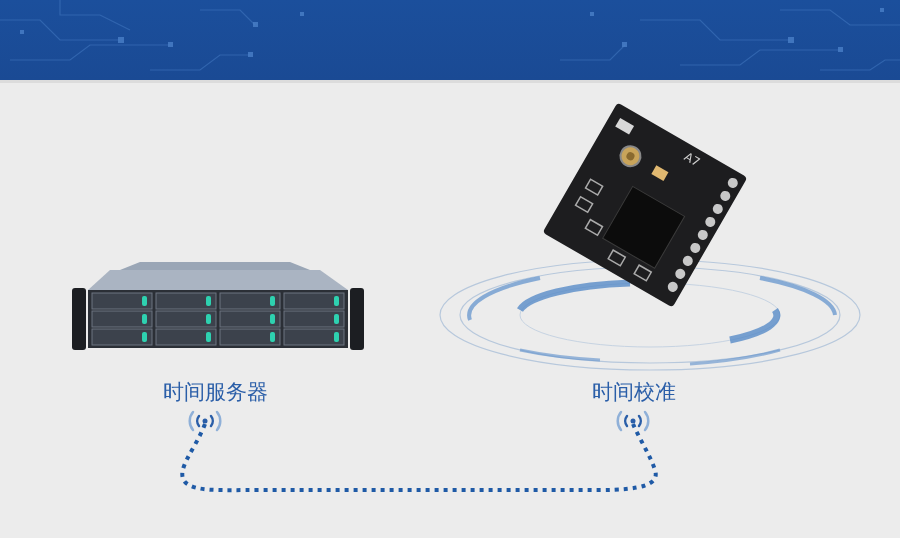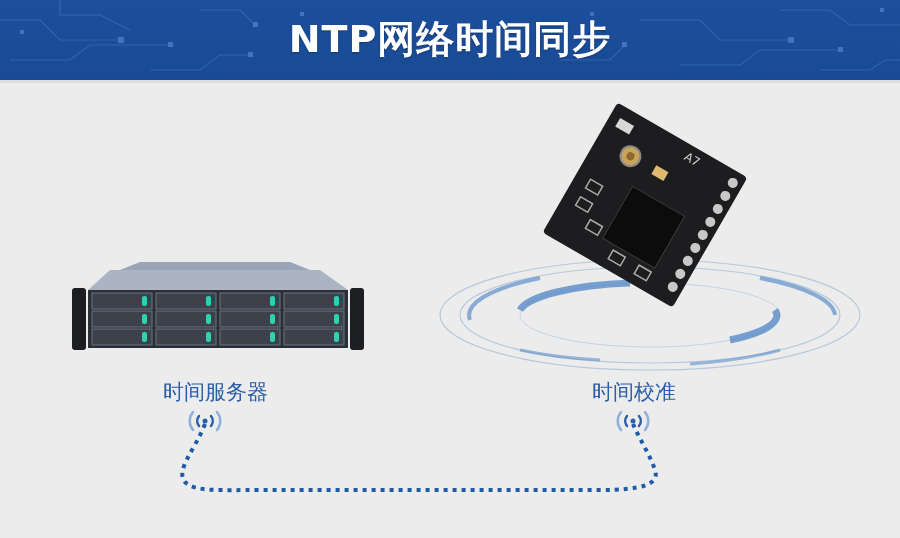--- a/index.html
+++ b/index.html
@@ -42,21 +42,20 @@
         <rect x="253" y="22" width="5" height="5"></rect>
       <rect x="788" y="37" width="6" height="6"></rect>
         <rect x="838" y="47" width="5" height="5"></rect>
       <rect x="622" y="42" width="5" height="5"></rect>
         <rect x="20" y="30" width="4" height="4"></rect>
       <rect x="880" y="8" width="4" height="4"></rect>
         <rect x="300" y="12" width="4" height="4"></rect>
       <rect x="590" y="12" width="4" height="4"></rect>
     </g>
   </svg>
-  <div class="title">NTP网络时间同步</div>
 </div>
 <div class="banner-line"></div>
 
 <svg class="server" viewBox="0 0 296 100">
   <polygon points="40,12 250,12 278,32 18,32" fill="#aab4c2"></polygon>
   <polygon points="70,4 220,4 240,12 50,12" fill="#9aa6b6"></polygon>
   <rect x="18" y="32" width="260" height="58" fill="#2b2f36"></rect>
   <rect x="2" y="30" width="14" height="62" rx="3" fill="#1c1e22"></rect>
   <rect x="280" y="30" width="14" height="62" rx="3" fill="#1c1e22"></rect>
   <g id="bays">

